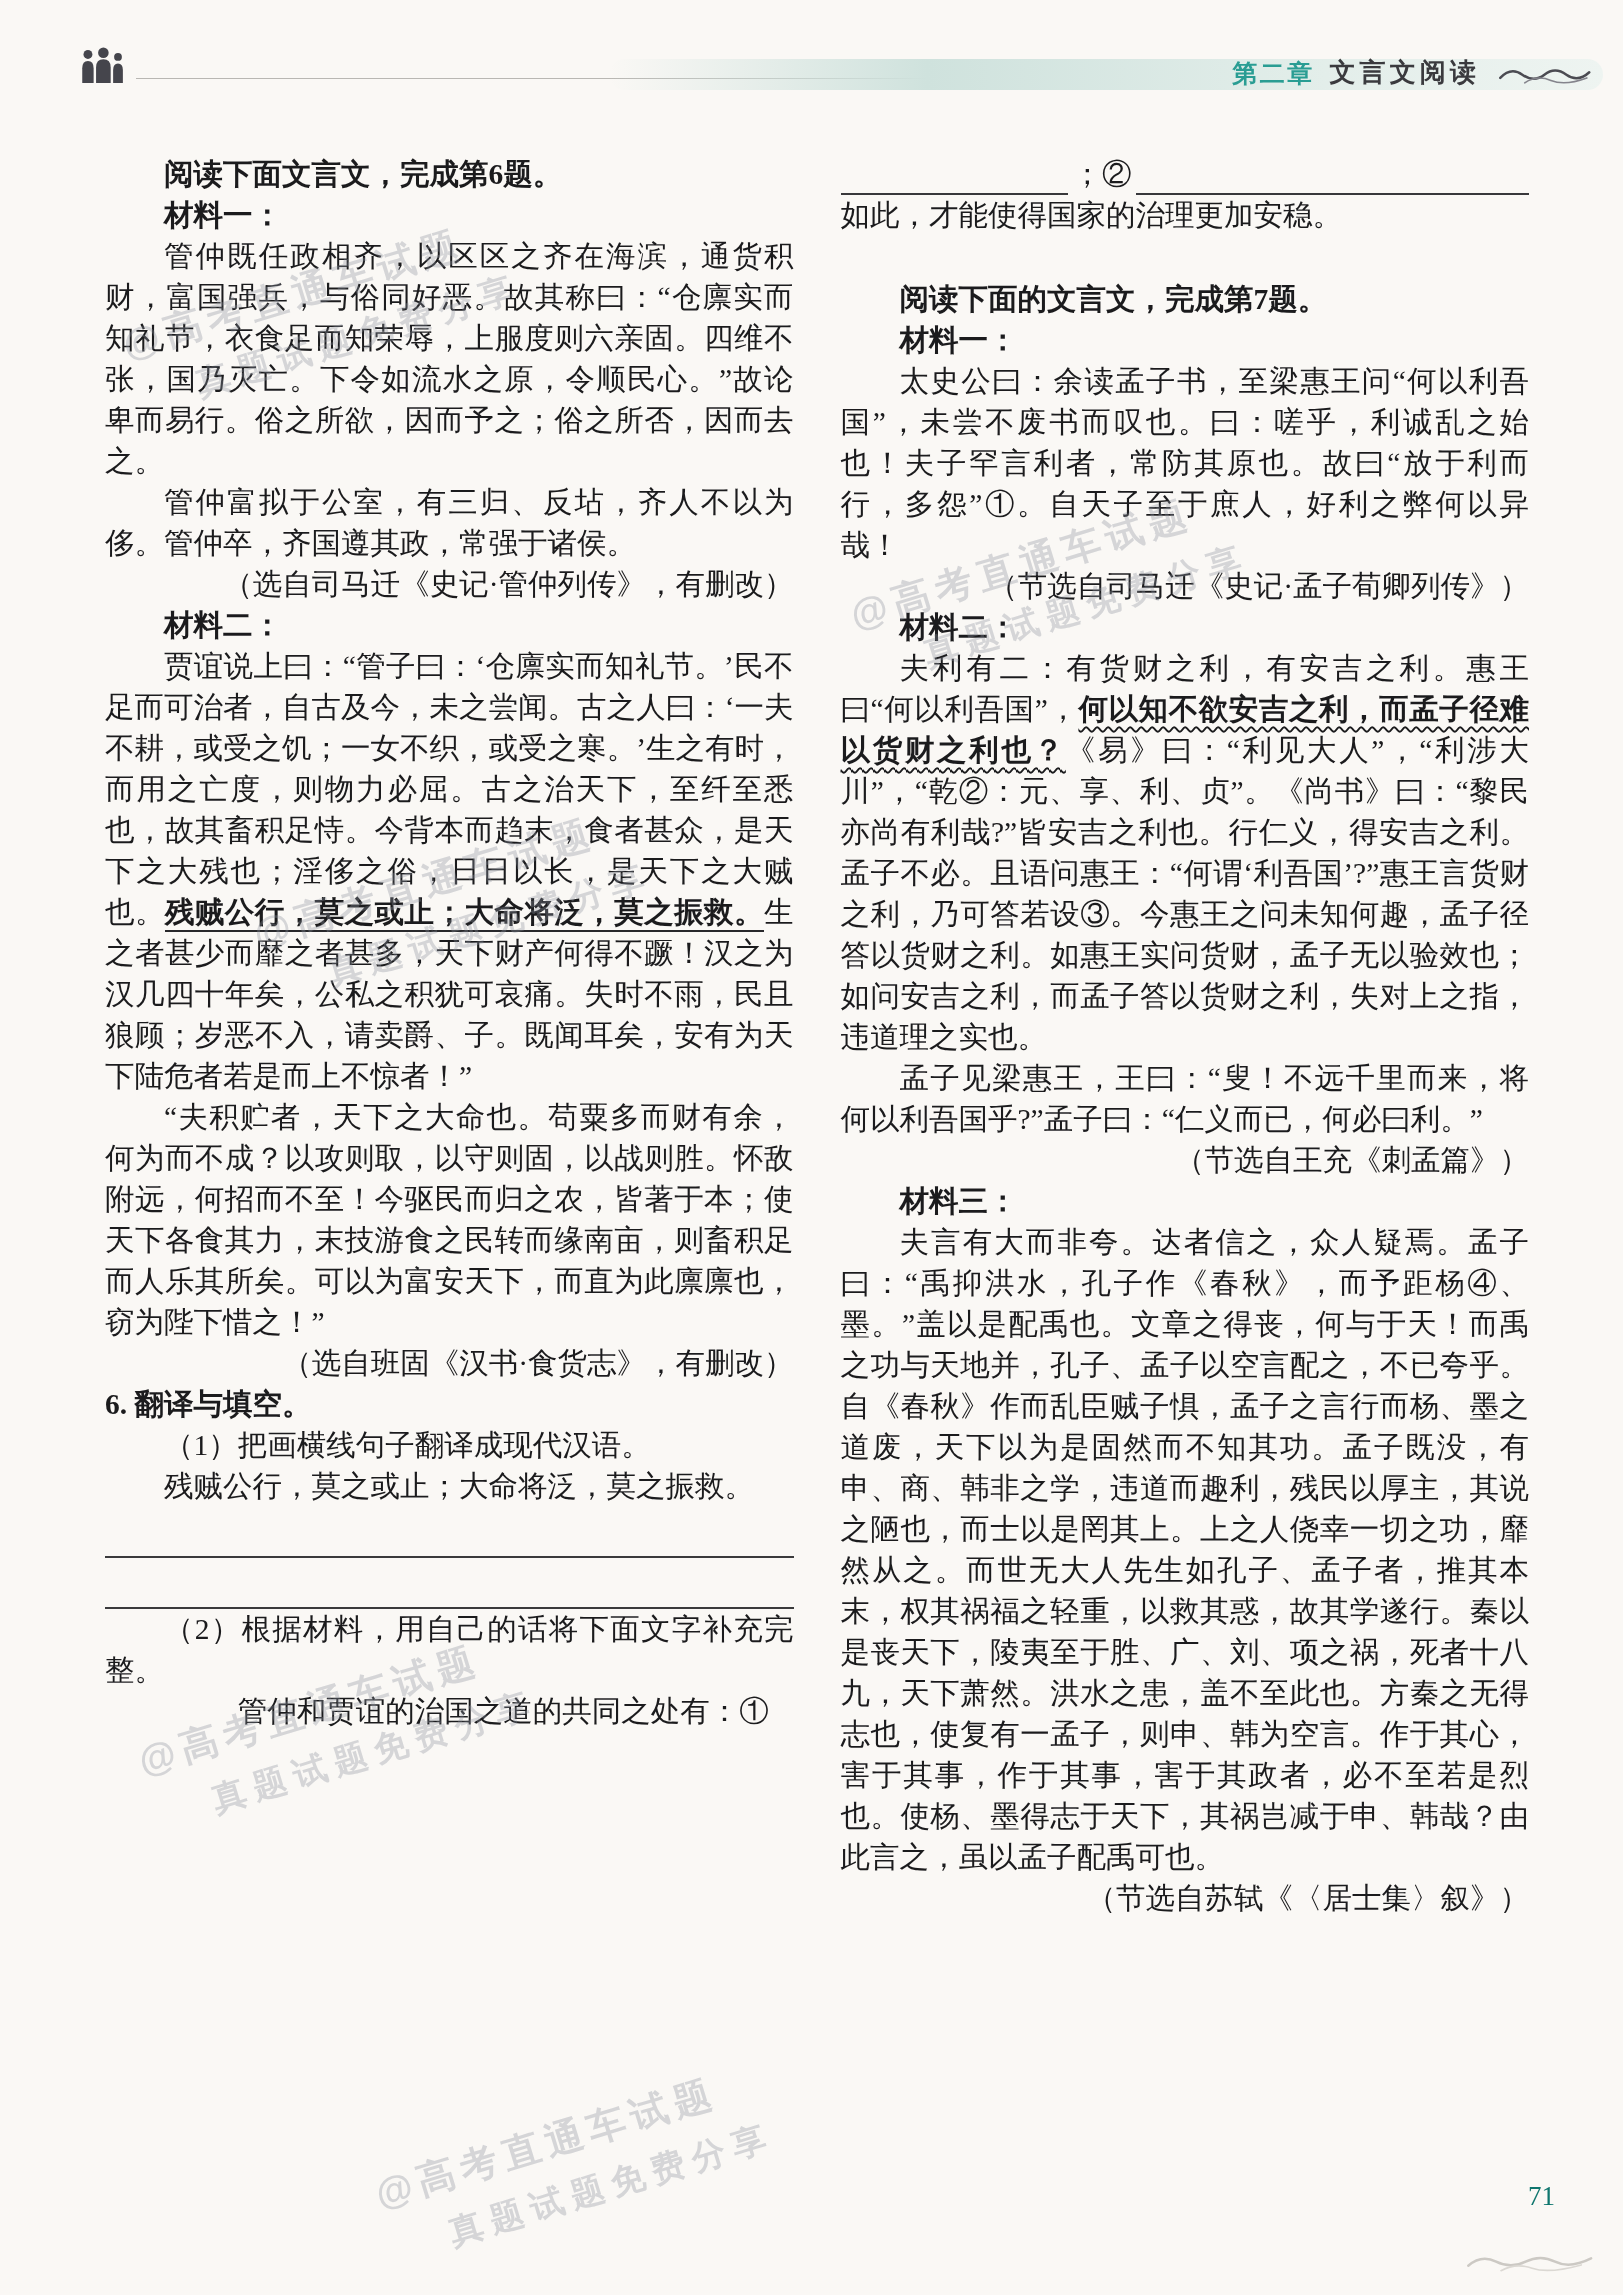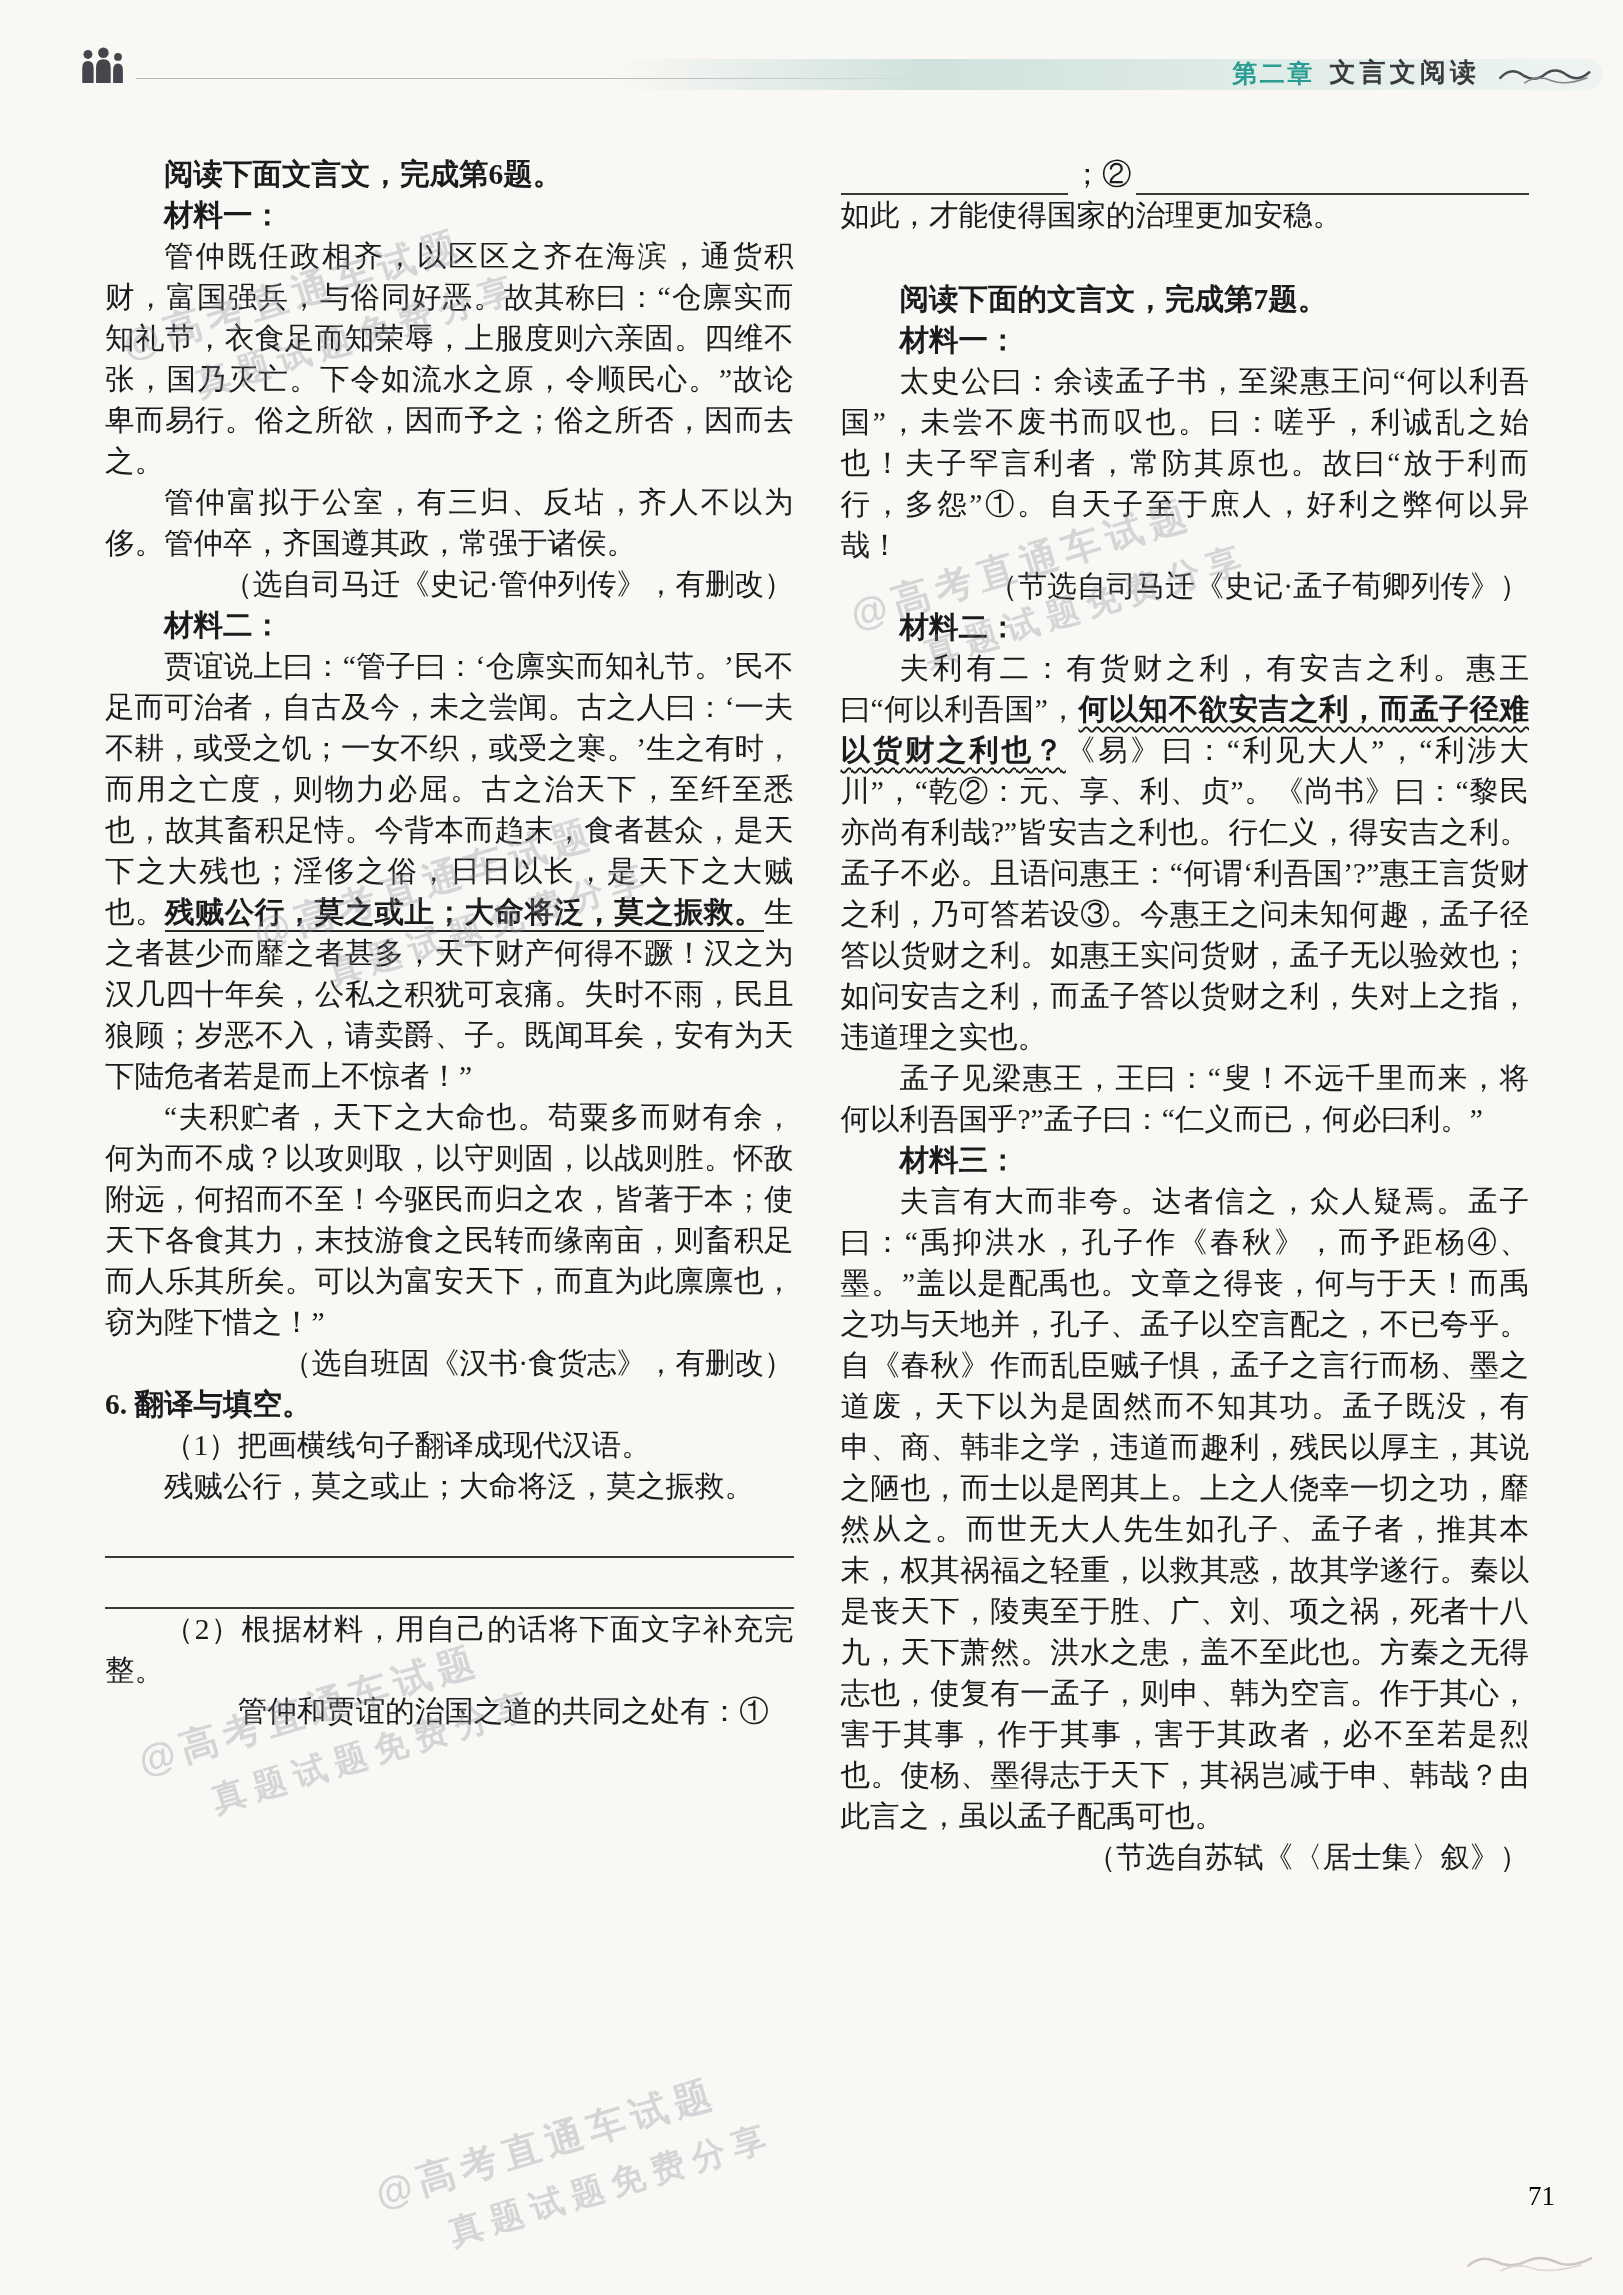--- a/index.html
+++ b/index.html
@@ -67,21 +67,21 @@
     font-family:"Liberation Sans","DejaVu Sans",sans-serif;
     font-weight:bold; font-size:38px; letter-spacing:6.5px;
     color:rgba(142,148,158,0.34);
     white-space:nowrap; pointer-events:none; z-index:3;
   }
   .wm .l2 { display:block; margin:9.8px 0 0 59px; font-size:34px; letter-spacing:8.2px; }
 
   
   .pageno {
     position:absolute; right:69px; bottom:83px;
-    font-size:27px; color:#000000;
+    font-size:27px; color:#0f766e;
   }
   .corner-wave { position:absolute; right:28px; bottom:19.6px; }
 </style>
 </head>
 <body>
 
 <div class="page">
 
   <div class="header">
     <svg class="family" width="52" height="36" viewBox="0 0 64 44">
@@ -134,20 +134,21 @@
       </div>
       <p>如此，才能使得国家的治理更加安稳。</p>
       <div class="gap-lg"></div>
       <p class="indent bold">阅读下面的文言文，完成第7题。</p>
       <p class="indent bold">材料一：</p>
       <p class="indent">太史公曰：余读孟子书，至梁惠王问“何以利吾国”，未尝不废书而叹也。曰：嗟乎，利诚乱之始也！夫子罕言利者，常防其原也。故曰“放于利而行，多怨”①。自天子至于庶人，好利之弊何以异哉！</p>
       <p class="source">（节选自司马迁《史记·孟子荀卿列传》）</p>
       <p class="indent bold">材料二：</p>
       <p class="indent"><span>夫利有二：有货财之利，有安吉之利。惠王曰“何以利吾国”，</span><span class="ul-wavy">何以知不欲安吉之利，而孟子径难以货财之利也？</span><span>《易》曰：“利见大人”，“利涉大川”，“乾②：元、享、利、贞”。《尚书》曰：“黎民亦尚有利哉?”皆安吉之利也。行仁义，得安吉之利。孟子不必。且语问惠王：“何谓‘利吾国’?”惠王言货财之利，乃可答若设③。今惠王之问未知何趣，孟子径答以货财之利。如惠王实问货财，孟子无以验效也；如问安吉之利，而孟子答以货财之利，失对上之指，违道理之实也。</span></p>
       <p class="indent">孟子见梁惠王，王曰：“叟！不远千里而来，将何以利吾国乎?”孟子曰：“仁义而已，何必曰利。”</p>
+      <p class="source">（节选自王充《刺孟篇》）</p>
       <p class="indent bold">材料三：</p>
       <p class="indent">夫言有大而非夸。达者信之，众人疑焉。孟子曰：“禹抑洪水，孔子作《春秋》，而予距杨④、墨。”盖以是配禹也。文章之得丧，何与于天！而禹之功与天地并，孔子、孟子以空言配之，不已夸乎。自《春秋》作而乱臣贼子惧，孟子之言行而杨、墨之道废，天下以为是固然而不知其功。孟子既没，有申、商、韩非之学，违道而趣利，残民以厚主，其说之陋也，而士以是罔其上。上之人侥幸一切之功，靡然从之。而世无大人先生如孔子、孟子者，推其本末，权其祸福之轻重，以救其惑，故其学遂行。秦以是丧天下，陵夷至于胜、广、刘、项之祸，死者十八九，天下萧然。洪水之患，盖不至此也。方秦之无得志也，使复有一孟子，则申、韩为空言。作于其心，害于其事，作于其事，害于其政者，必不至若是烈也。使杨、墨得志于天下，其祸岂减于申、韩哉？由此言之，虽以孟子配禹可也。</p>
       <p class="source">（节选自苏轼《〈居士集〉叙》）</p>
     </section>
   </div>
 
   <div class="wm" style="left:123px; top:262px;">
     <span class="l1">@高考直通车试题</span>
     <span class="l2">真题试题免费分享</span>
   </div>

